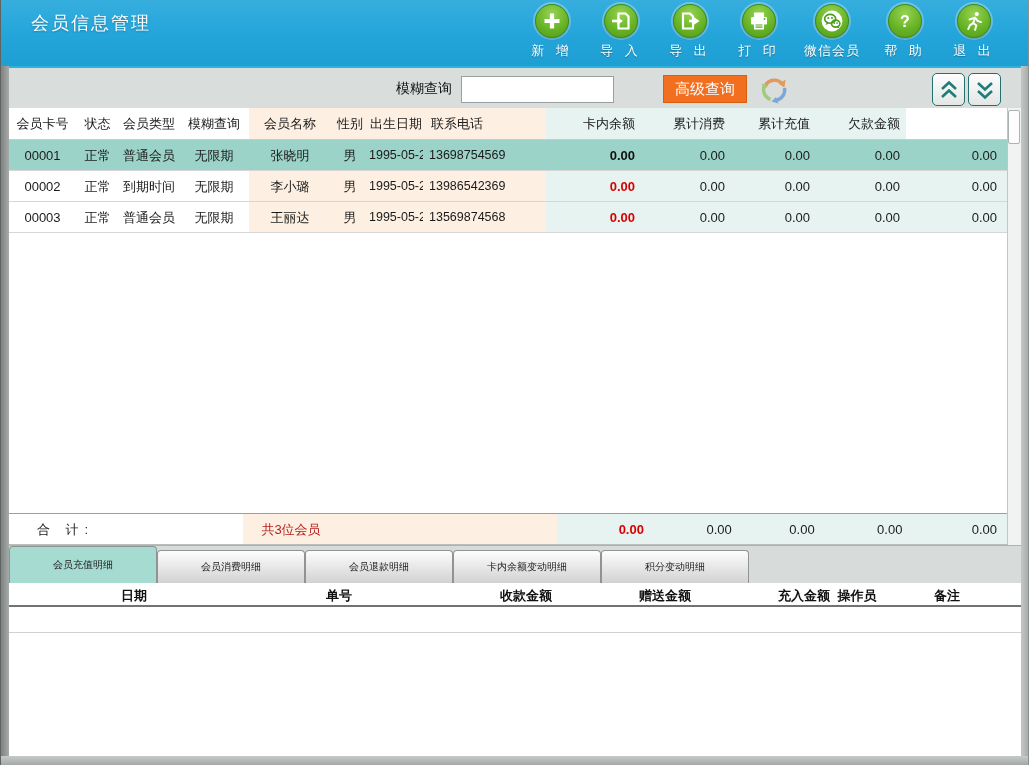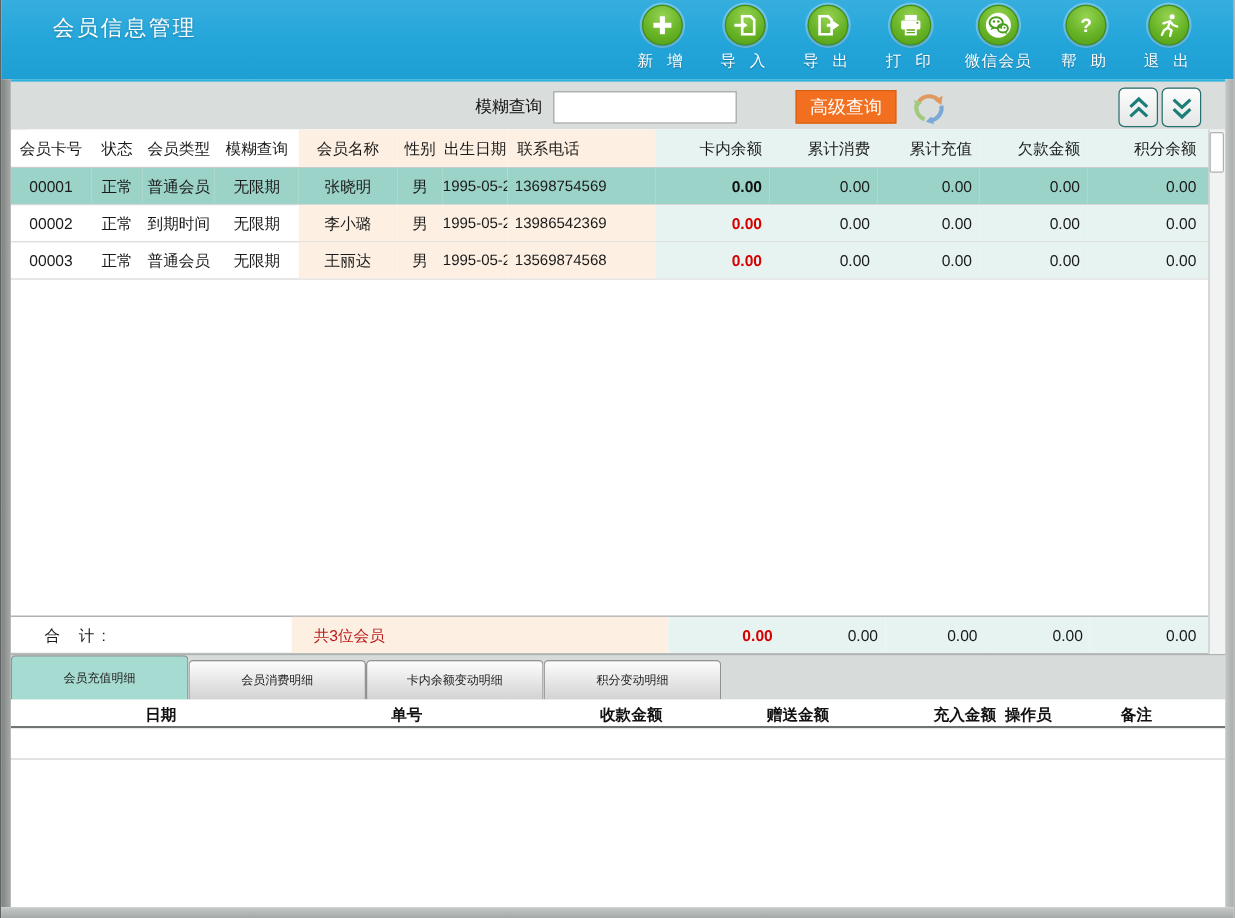--- a/index.html
+++ b/index.html
@@ -2,21 +2,21 @@
 <html><head>
 <meta charset="utf-8">
 <style>
   * { margin:0; padding:0; box-sizing:border-box; }
   html,body { width:1029px; height:765px; overflow:hidden; }
   body { font-family:"Liberation Sans","DejaVu Sans",sans-serif; background:#fff; color:#1a1a1a; }
   .window { position:relative; width:1029px; height:765px; background:#fff; border-left:1px solid #5f6362; border-right:1px solid #8a8e8d; }
 
   
   .titlebar { position:relative; height:66px; background:linear-gradient(180deg,#36aede 0%,#23a5da 55%,#1d9fd4 100%); }
-  .title { position:absolute; left:43px; top:11px; font-size:18px; letter-spacing:2px; color:#fff; text-shadow:0 1px 2px rgba(0,0,0,.25); }
+  .title { position:absolute; left:30px; top:11px; font-size:18px; letter-spacing:2px; color:#fff; text-shadow:0 1px 2px rgba(0,0,0,.25); }
   .toolbar { position:absolute; right:26px; top:4px; display:flex; gap:13px; }
   .tbtn { display:flex; flex-direction:column; align-items:center; cursor:pointer; min-width:56px; }
   .tbtn.wide { min-width:64px; }
   .ticon { width:34px; height:34px; border-radius:50%;
            background:radial-gradient(circle at 50% 28%,#97d353 0%,#68b427 55%,#4f9a15 100%);
            border:1px solid #458c10; box-shadow:0 0 0 2px rgba(255,255,255,.30), 0 1px 2px rgba(0,0,0,.35);
            display:flex; align-items:center; justify-content:center; }
   .tlabel { margin-top:4px; font-size:13px; color:#fff; letter-spacing:4px; white-space:nowrap; text-shadow:0 1px 1px rgba(0,0,0,.3); }
 
   
@@ -200,21 +200,20 @@
       <span class="cell c3">会员类型</span>
       <span class="cell c4">模糊查询</span>
       <span class="cell c5 bg-peach">会员名称</span>
       <span class="cell c6 bg-peach">性别</span>
       <span class="cell c7 bg-peach" style="font-size:13px">出生日期</span>
       <span class="cell c8 bg-peach" style="font-size:13px;text-align:left;padding-left:8px">联系电话</span>
       <span class="cell c9 bg-teal num">卡内余额</span>
       <span class="cell c10 bg-teal num">累计消费</span>
       <span class="cell c11 bg-teal num">累计充值</span>
       <span class="cell c12 bg-teal num">欠款金额</span>
-      <span class="cell c13 bg-teal num">积分余额</span>
     </div>
 
     <div class="g-row selected">
       <span class="cell c1">00001</span>
       <span class="cell c2">正常</span>
       <span class="cell c3">普通会员</span>
       <span class="cell c4">无限期</span>
       <span class="cell c5">张晓明</span>
       <span class="cell c6">男</span>
       <span class="cell c7">1995-05-27</span>
@@ -271,20 +270,21 @@
     </div>
 
     <div class="g-scroll-pad">
       <div class="g-thumb"></div>
     </div>
   </div>
 
   <div class="tabstrip">
     <div class="tab active">会员充值明细</div>
     <div class="tab">会员消费明细</div>
+    <div class="tab">会员退款明细</div>
     <div class="tab">卡内余额变动明细</div>
     <div class="tab">积分变动明细</div>
   </div>
 
   <div class="detail-header">
     <span class="dh-label" style="left:125px">日期</span>
     <span class="dh-label" style="left:330px">单号</span>
     <span class="dh-label" style="left:517px">收款金额</span>
     <span class="dh-label" style="left:656px">赠送金额</span>
     <span class="dh-label" style="left:795px">充入金额</span>

